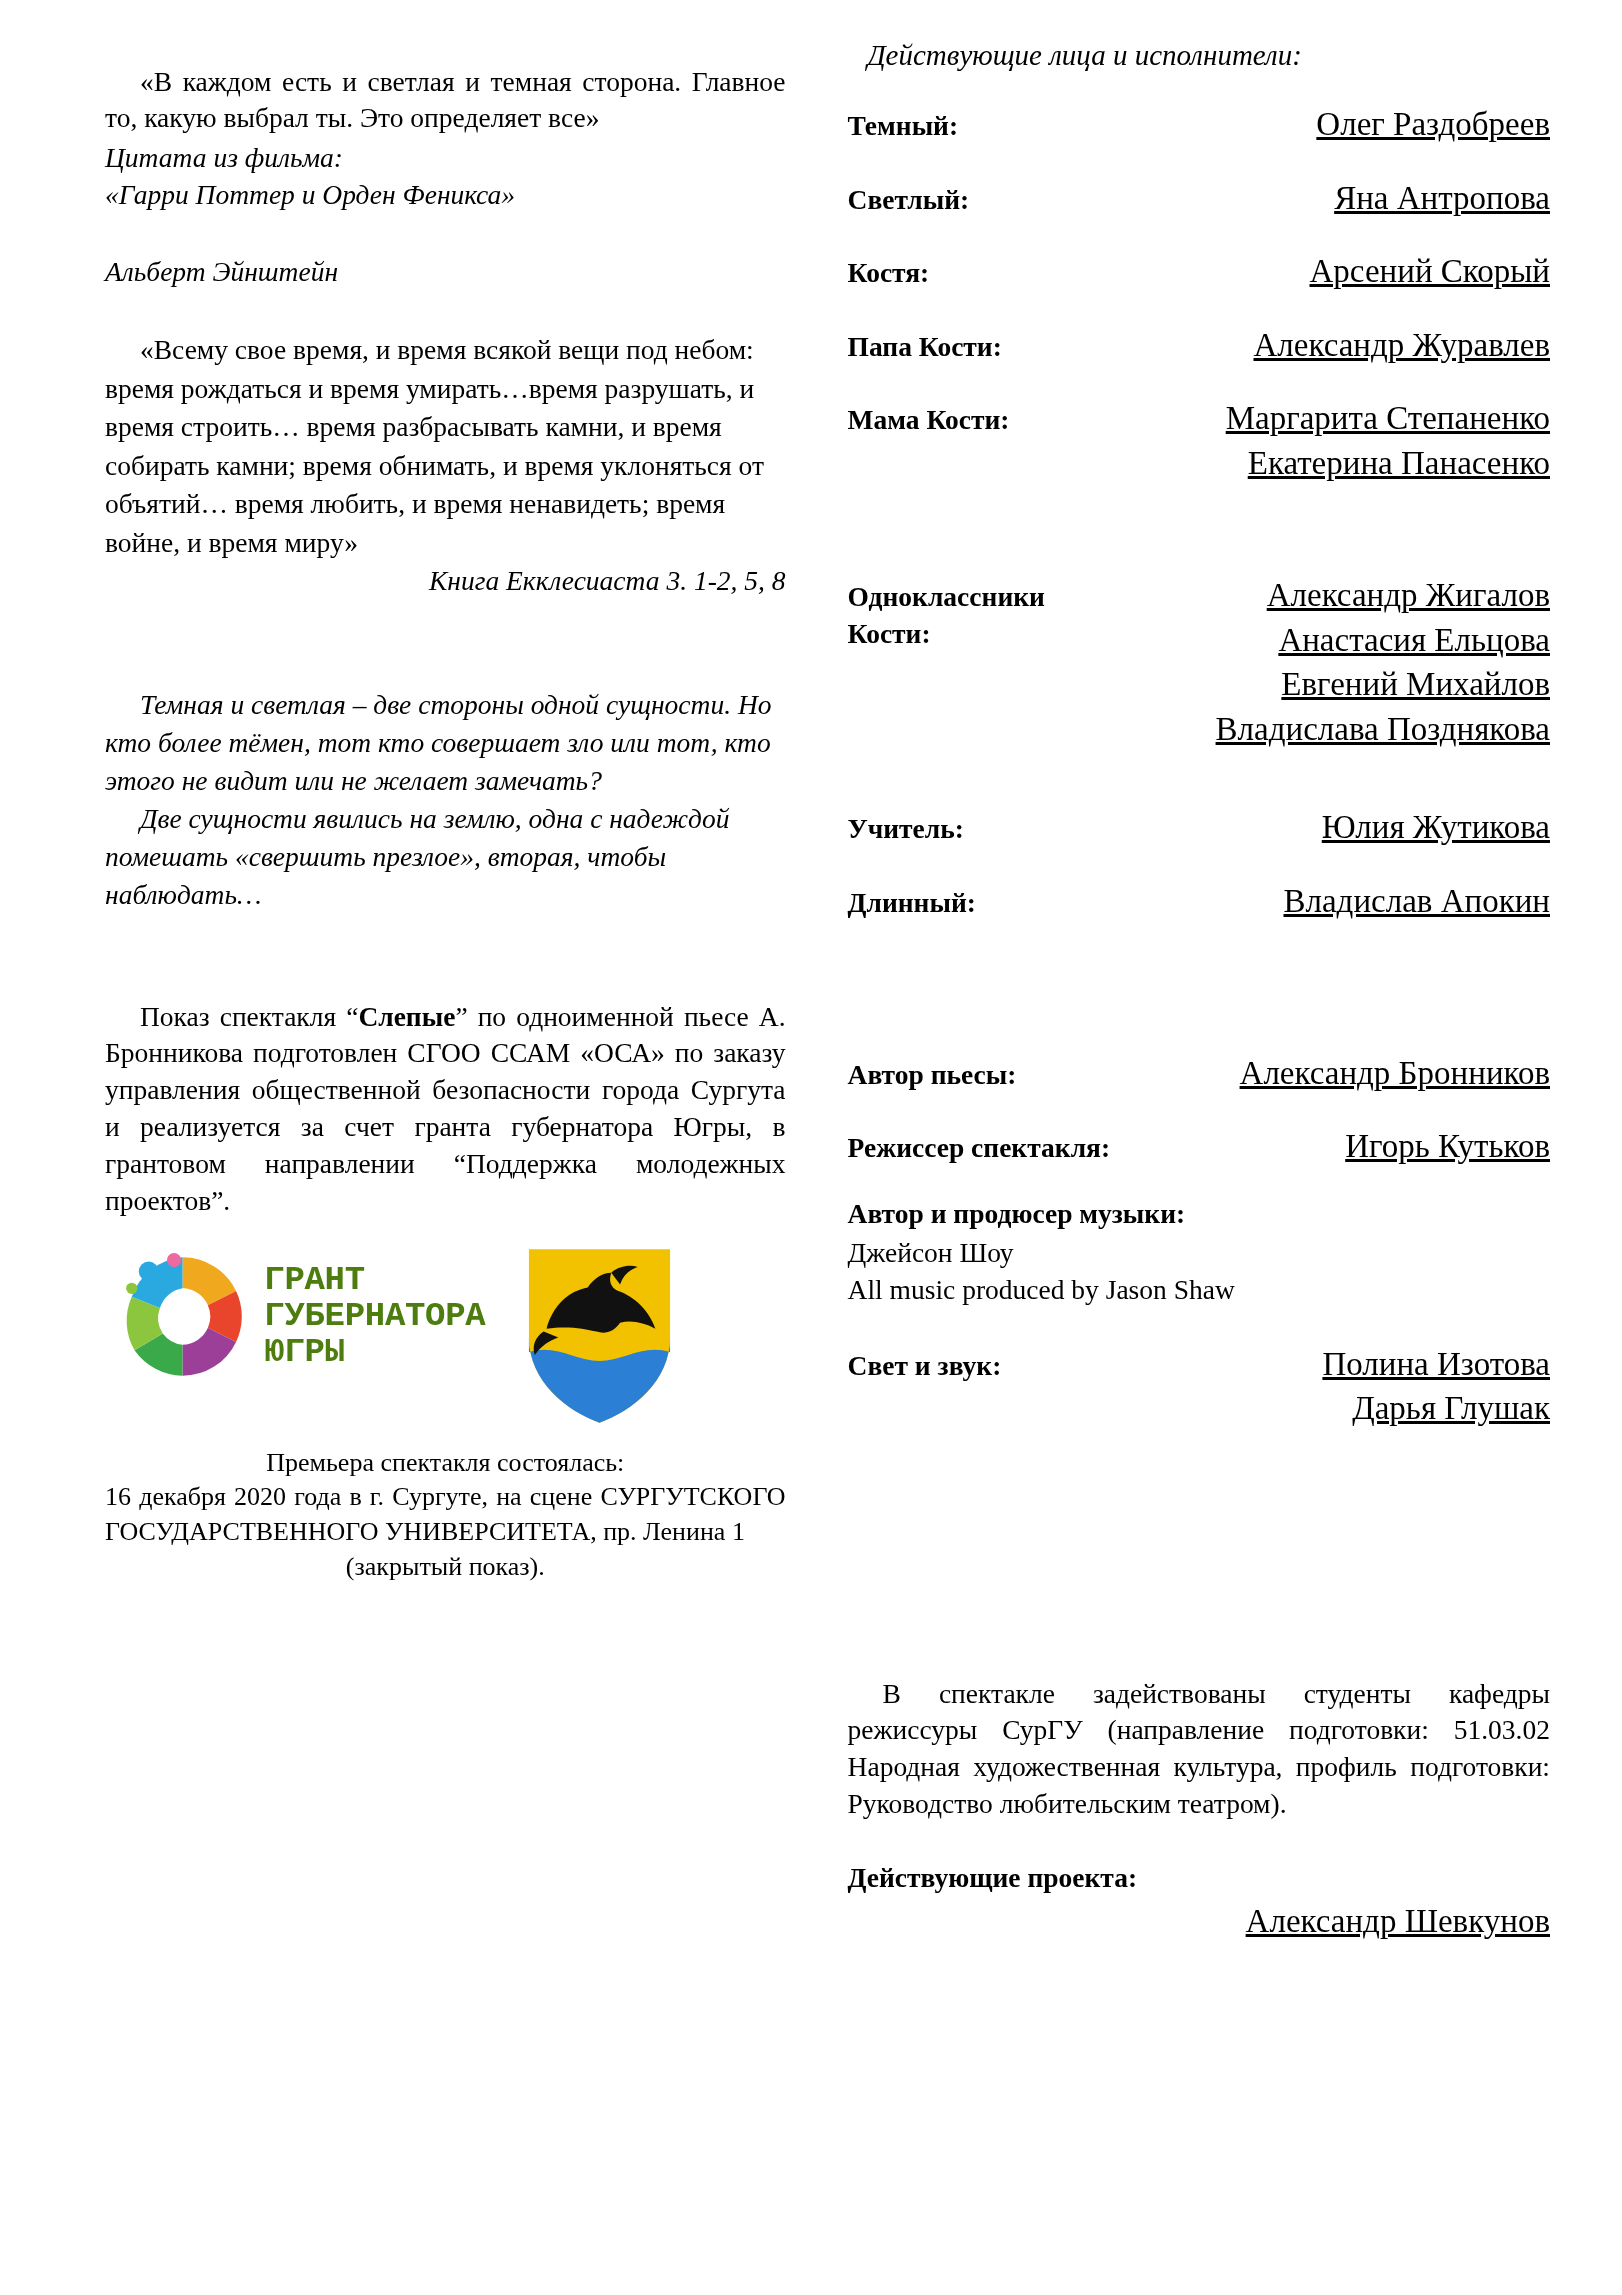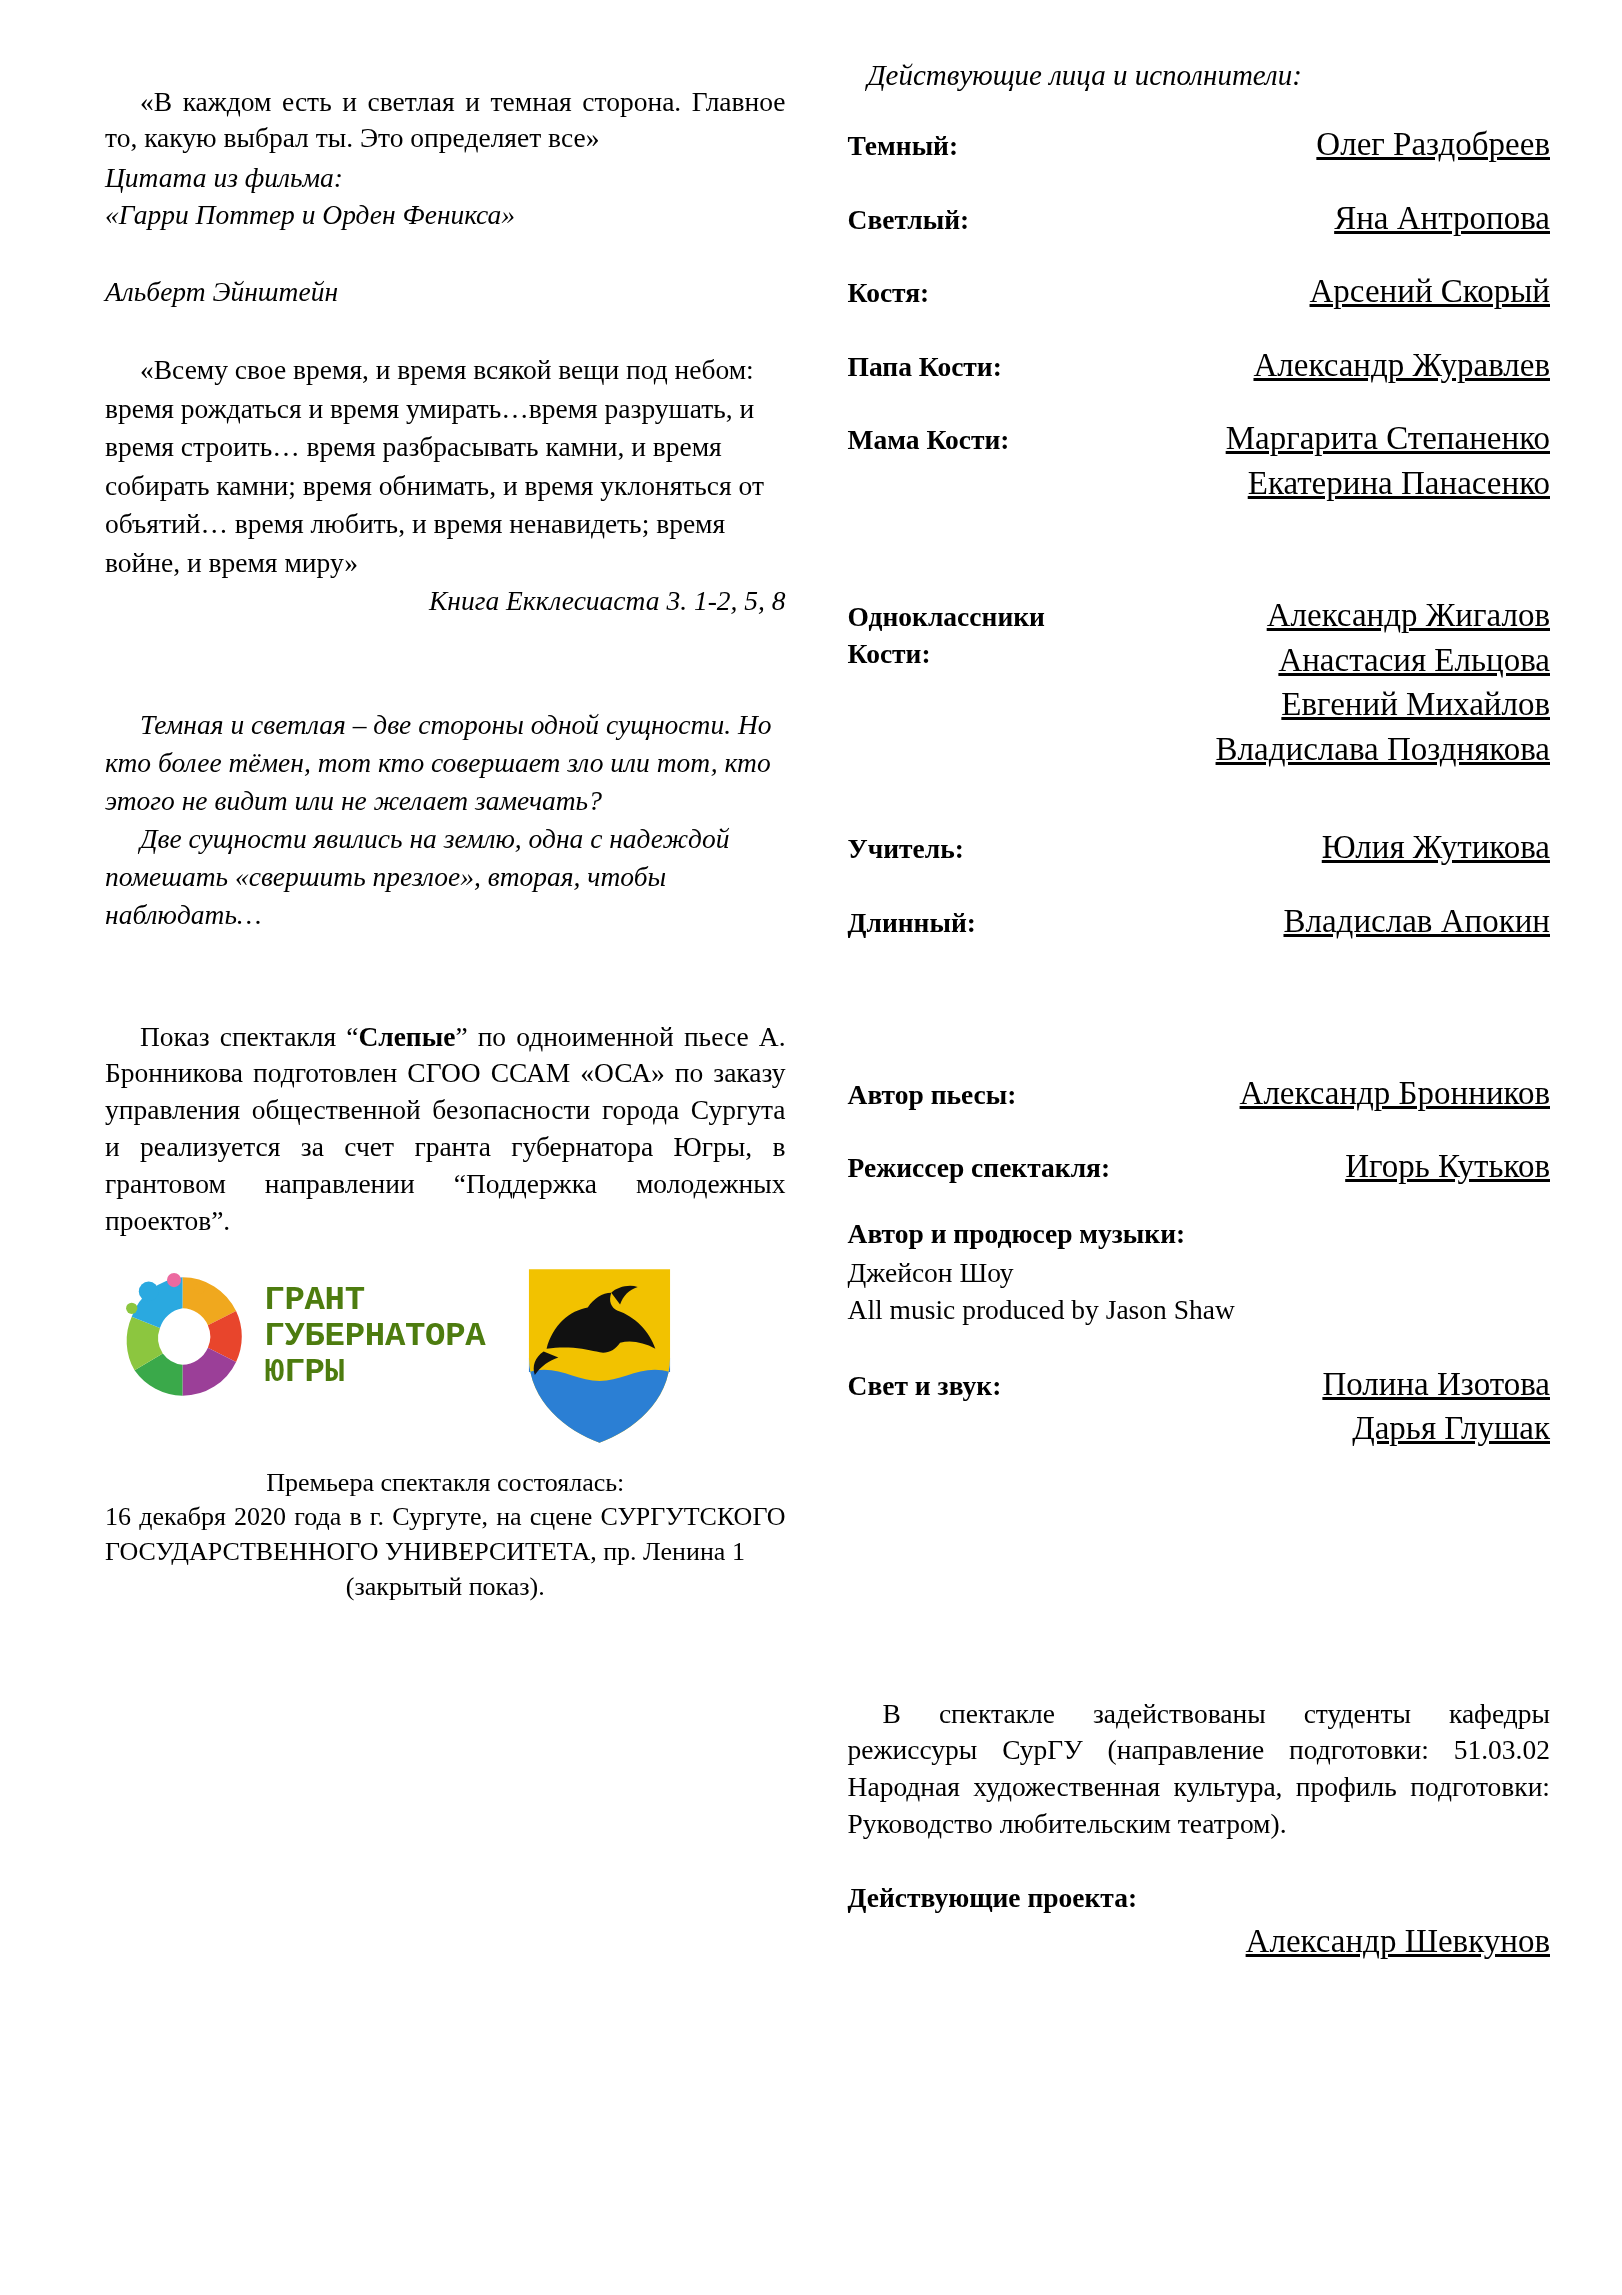--- a/index.html
+++ b/index.html
@@ -20,21 +20,20 @@
     width: 1622px;
     height: 2295px;
     box-sizing: border-box;
     padding: 39px 72px 26px 105px;
   }
   .columns {
     display: flex;
     flex-direction: row;
     width: 100%;
     height: 100%;
-    margin-top: 20px;
   }
   .col-left {
     width: 723px;
     padding-right: 39px;
     box-sizing: border-box;
   }
   .col-right {
     width: 729px;
     box-sizing: border-box;
     padding-left: 23px;

